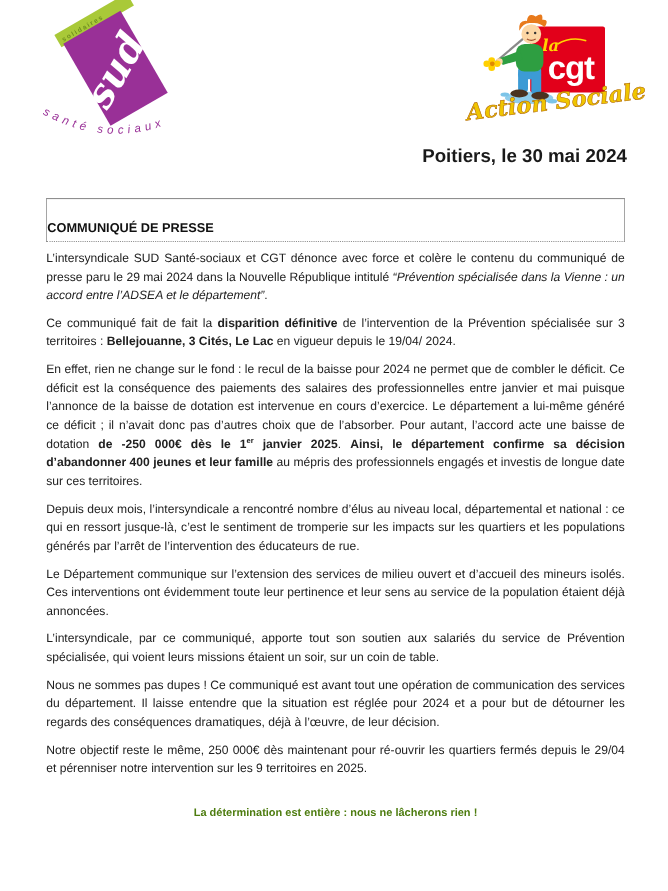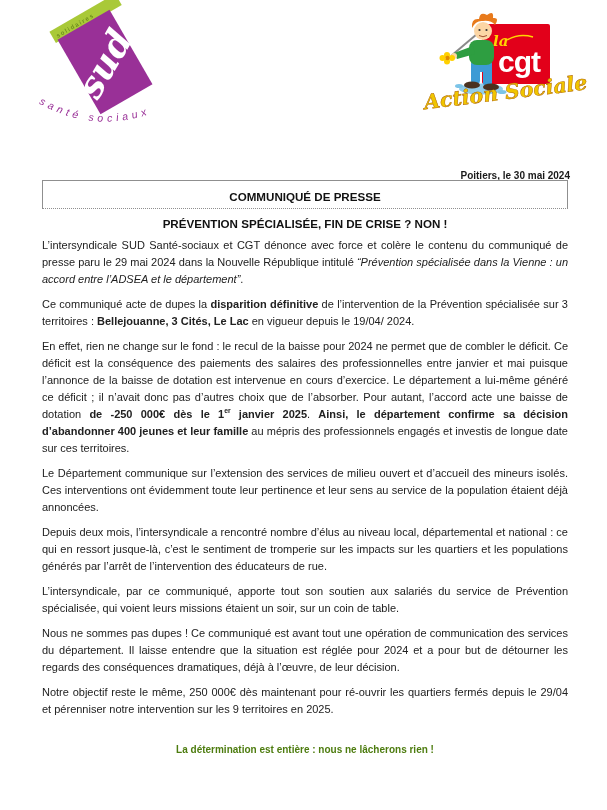--- a/index.html
+++ b/index.html
@@ -14,26 +14,26 @@
   .sud-strip-text { font-size:6px; fill:#6f8f1f; letter-spacing:1.5px; font-weight:bold; }
   .sud-word { fill:#ffffff; font-family:"DejaVu Serif", serif; font-style:italic; font-weight:bold; font-size:36px; text-anchor:middle; }
   .sud-arc-text { fill:#993097; font-size:10.5px; letter-spacing:4px; font-style:italic; }
   .cgt-logo { position:absolute; left:425px; top:6px; width:165px; height:118px; overflow:visible; }
   .cgt-rect { fill:#e2001a; }
   .cgt-la { fill:#ffd500; font-family:"DejaVu Serif", serif; font-style:italic; font-weight:bold; font-size:15px; }
   .cgt-la-stroke { stroke:#ffd500; stroke-width:1.4; fill:none; }
   .cgt-word { fill:#ffffff; font-weight:bold; font-size:30px; letter-spacing:-1px; text-anchor:middle; font-family:"Liberation Sans", sans-serif; }
   .cgt-sub { fill:#f0c500; stroke:#a85a00; stroke-width:0.45; font-family:"DejaVu Serif", serif; font-style:italic; font-weight:bold; font-size:20.5px; }
   
-  .date-line { position:absolute; top:132px; right:37px; font-weight:bold; font-size:10px; color:#1a1a1a;margin-top:38px; }
+  .date-line { position:absolute; top:132px; right:37px; font-weight:bold; font-size:17px; color:#1a1a1a; }
   
   .content { position:absolute; left:42px; top:180px; width:526px; }
   .title-box {
     border:1px solid #8f8f8f; border-bottom-style:dotted;
-    text-align:center; font-weight:bold; font-size:11.6px; padding:9px 0 5px; color:#111;
+    font-weight:bold; font-size:11.6px; padding:20px 0 5px; color:#111;
   }
   .subtitle { text-align:center; font-weight:bold; font-size:11.6px; margin-top:8px; color:#111; }
   .body-p { margin:7px 0 0; font-size:11px; line-height:17px; text-align:justify; color:#212121; }
   .body-p + .body-p { margin-top:8px; }
   .body-p sup { font-size:0.62em; line-height:0; }
   .closing { margin-top:26px; text-align:center; font-weight:bold; font-size:10px; color:#4d7c0f; }
 </style>
 </head>
 <body>
 
@@ -83,26 +83,25 @@
     </g>
     <text class="cgt-sub" transform="rotate(-7 2 103)" x="0" y="103">Action Sociale</text>
   </svg>
 
   <div class="date-line">Poitiers, le 30 mai 2024</div>
 
   <div class="content">
     <div class="title-box">
       <span>COMMUNIQUÉ DE PRESSE</span>
     </div>
-    <div class="subtitle">PRÉVENTION SPÉCIALISÉE, FIN DE CRISE ? NON !</div>
 
     <p class="body-p"><span>L’intersyndicale SUD Santé-sociaux et CGT dénonce avec force et colère le contenu du communiqué de presse paru le 29 mai 2024 dans la Nouvelle République intitulé </span><span style="font-style: italic;">“Prévention spécialisée dans la Vienne : un accord entre l’ADSEA et le département”</span><span>.</span></p>
-    <p class="body-p"><span>Ce communiqué acte de dupes la </span><span style="font-weight: bold;">disparition définitive</span><span> de l’intervention de la Prévention spécialisée sur 3 territoires : </span><span style="font-weight: bold;">Bellejouanne, 3 Cités, Le Lac</span><span> en vigueur depuis le 19/04/ 2024.</span></p>
+    <p class="body-p"><span>Ce communiqué fait de fait la </span><span style="font-weight: bold;">disparition définitive</span><span> de l’intervention de la Prévention spécialisée sur 3 territoires : </span><span style="font-weight: bold;">Bellejouanne, 3 Cités, Le Lac</span><span> en vigueur depuis le 19/04/ 2024.</span></p>
     <p class="body-p"><span>En effet, rien ne change sur le fond : le recul de la baisse pour 2024 ne permet que de combler le déficit. Ce déficit est la conséquence des paiements des salaires des professionnelles entre janvier et mai puisque l’annonce de la baisse de dotation est intervenue en cours d’exercice. Le département a lui-même généré ce déficit ; il n’avait donc pas d’autres choix que de l’absorber. Pour autant, l’accord acte une baisse de dotation </span><span style="font-weight: bold;">de -250 000€ dès le 1</span><sup style="font-weight: bold;">er</sup><span style="font-weight: bold;"> janvier 2025</span><span>. </span><span style="font-weight: bold;">Ainsi, le département confirme sa décision d’abandonner 400 jeunes et leur famille</span><span> au mépris des professionnels engagés et investis de longue date sur ces territoires.</span></p>
+    <p class="body-p"><span>Depuis deux mois, l’intersyndicale a rencontré nombre d’élus au niveau local, départemental et national : ce qui en ressort jusque-là, c’est le sentiment de tromperie sur les impacts sur les quartiers et les populations générés par l’arrêt de l’intervention des éducateurs de rue.</span></p>
     <p class="body-p"><span>Le Département communique sur l’extension des services de milieu ouvert et d’accueil des mineurs isolés. Ces interventions ont évidemment toute leur pertinence et leur sens au service de la population étaient déjà annoncées.</span></p>
-    <p class="body-p"><span>Depuis deux mois, l’intersyndicale a rencontré nombre d’élus au niveau local, départemental et national : ce qui en ressort jusque-là, c’est le sentiment de tromperie sur les impacts sur les quartiers et les populations générés par l’arrêt de l’intervention des éducateurs de rue.</span></p>
     <p class="body-p"><span>L’intersyndicale, par ce communiqué, apporte tout son soutien aux salariés du service de Prévention spécialisée, qui voient leurs missions étaient un soir, sur un coin de table.</span></p>
     <p class="body-p"><span>Nous ne sommes pas dupes ! Ce communiqué est avant tout une opération de communication des services du département. Il laisse entendre que la situation est réglée pour 2024 et a pour but de détourner les regards des conséquences dramatiques, déjà à l’œuvre, de leur décision.</span></p>
     <p class="body-p"><span>Notre objectif reste le même, 250 000€ dès maintenant pour ré-ouvrir les quartiers fermés depuis le 29/04 et pérenniser notre intervention sur les 9 territoires en 2025.</span></p>
 
     <div class="closing">La détermination est entière : nous ne lâcherons rien !</div>
   </div>
 </div>
 
 </body></html>

